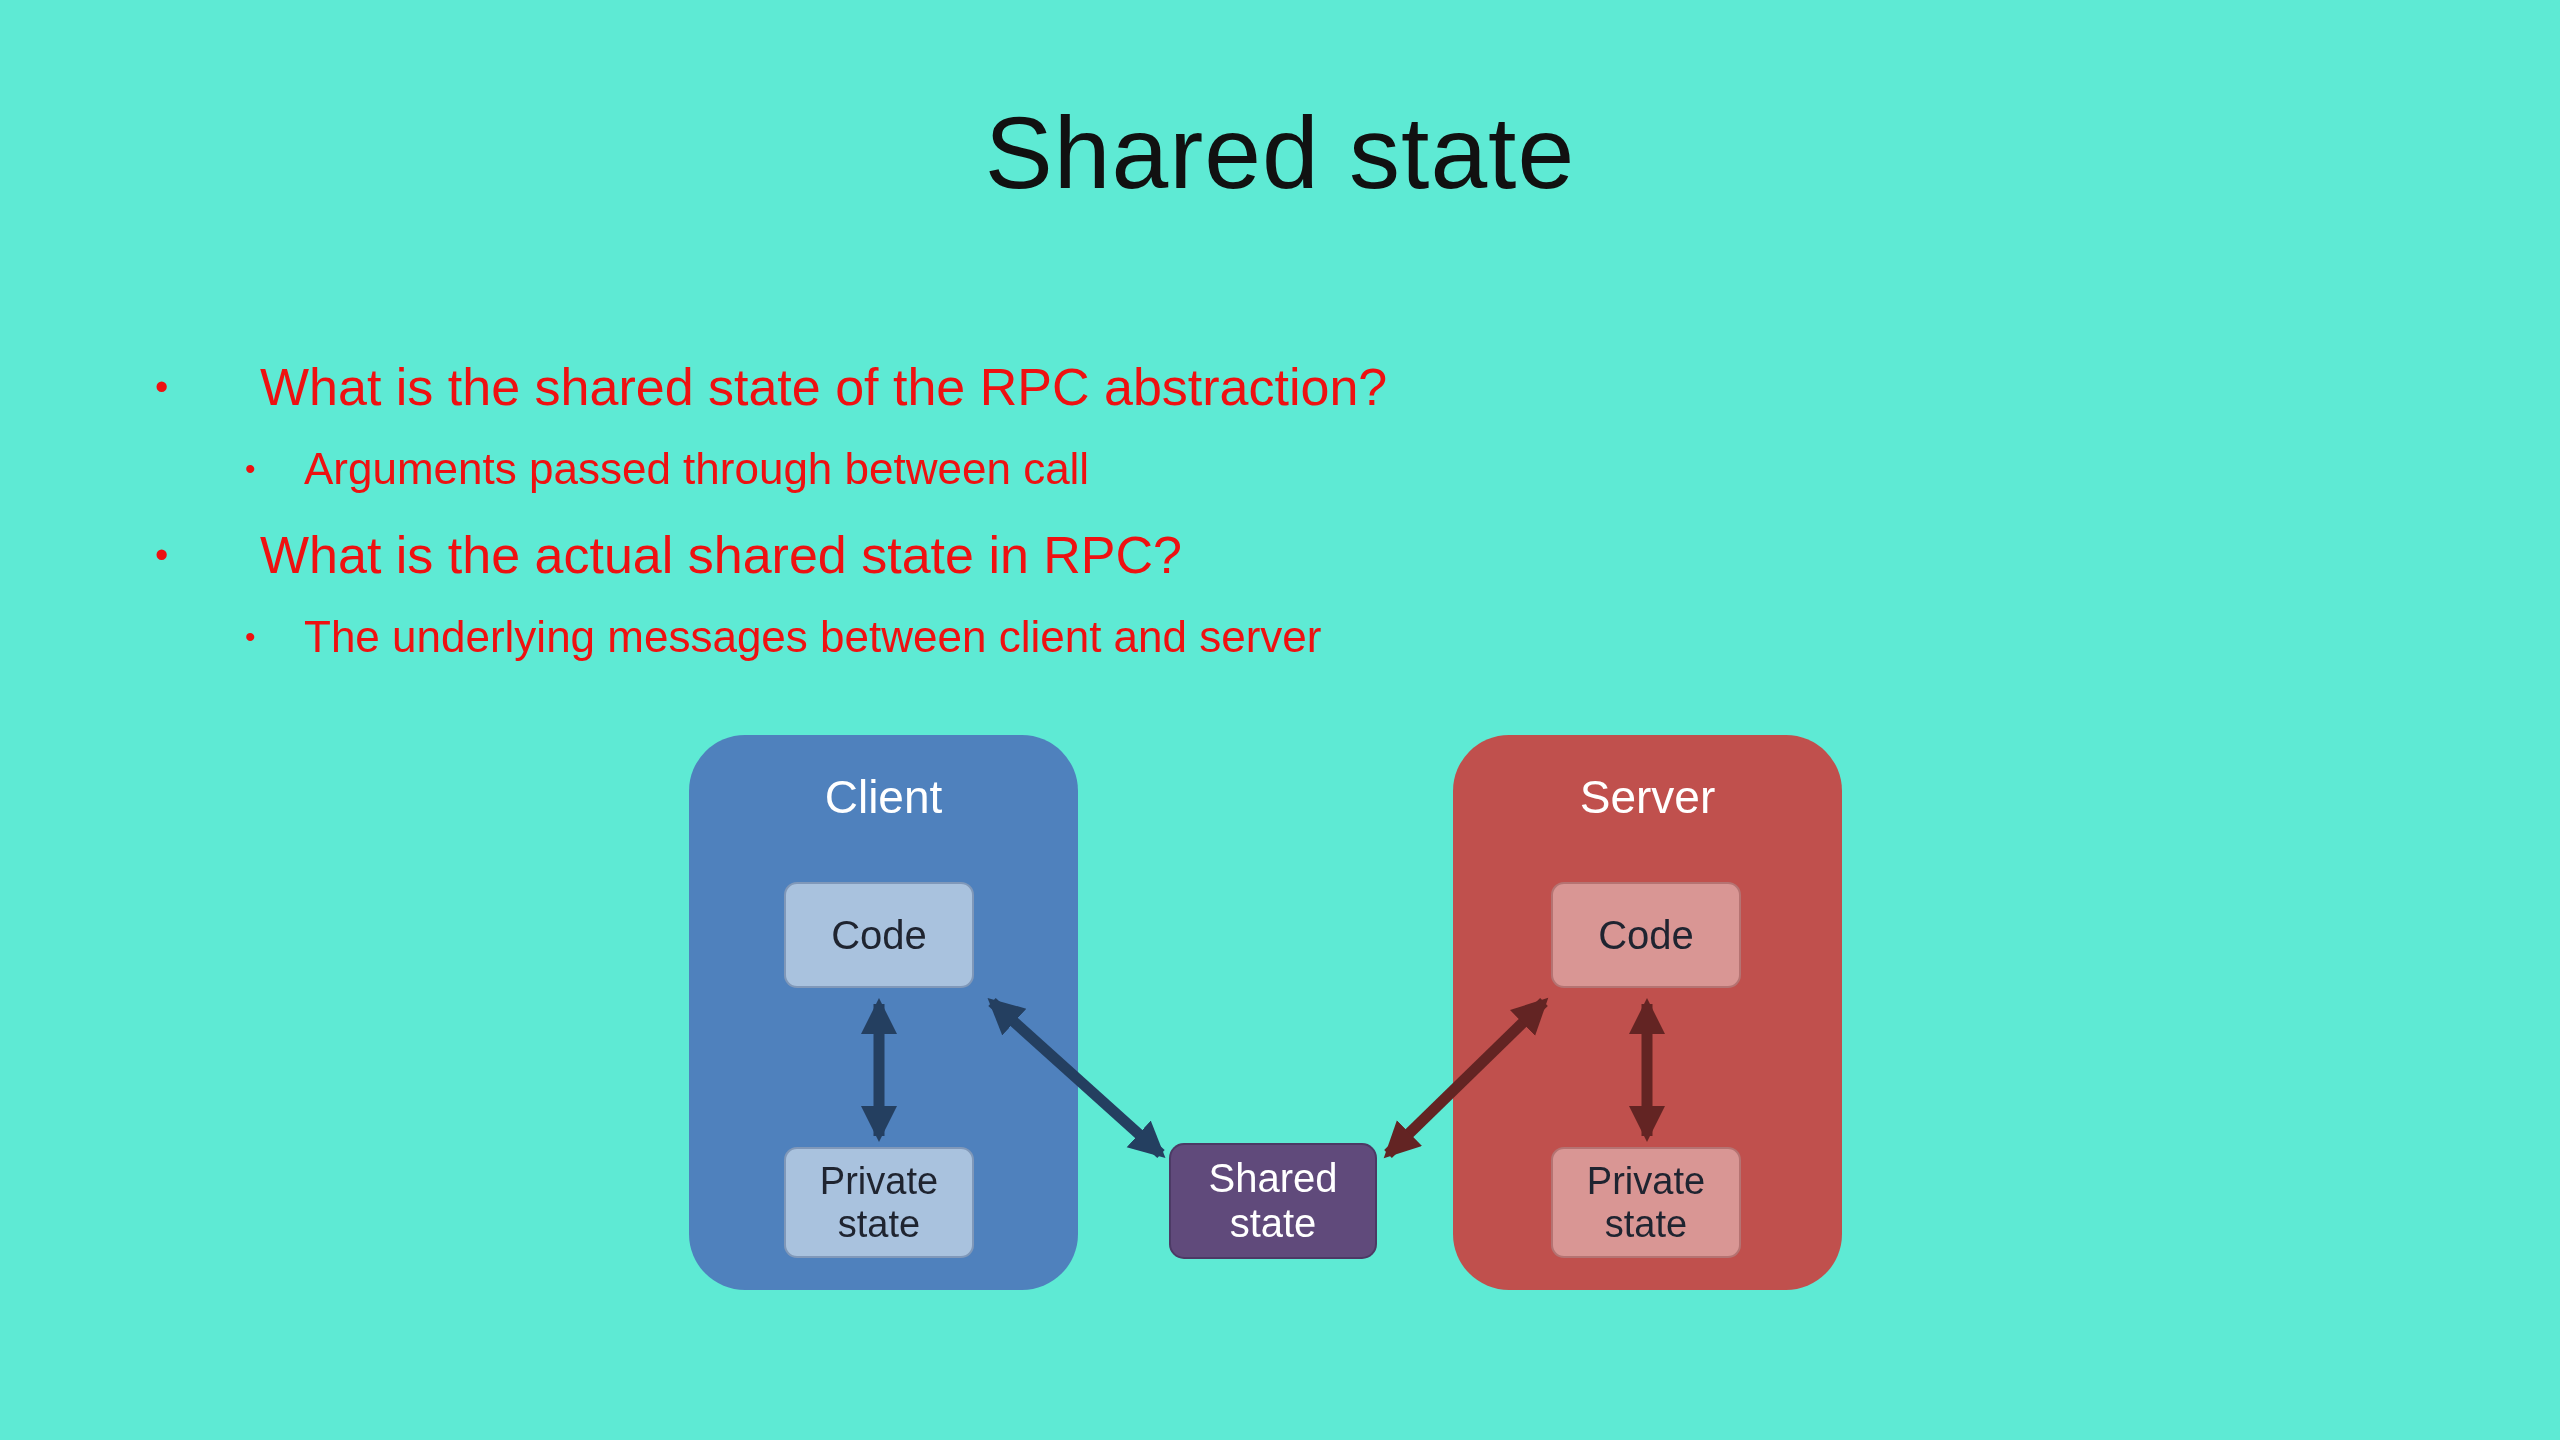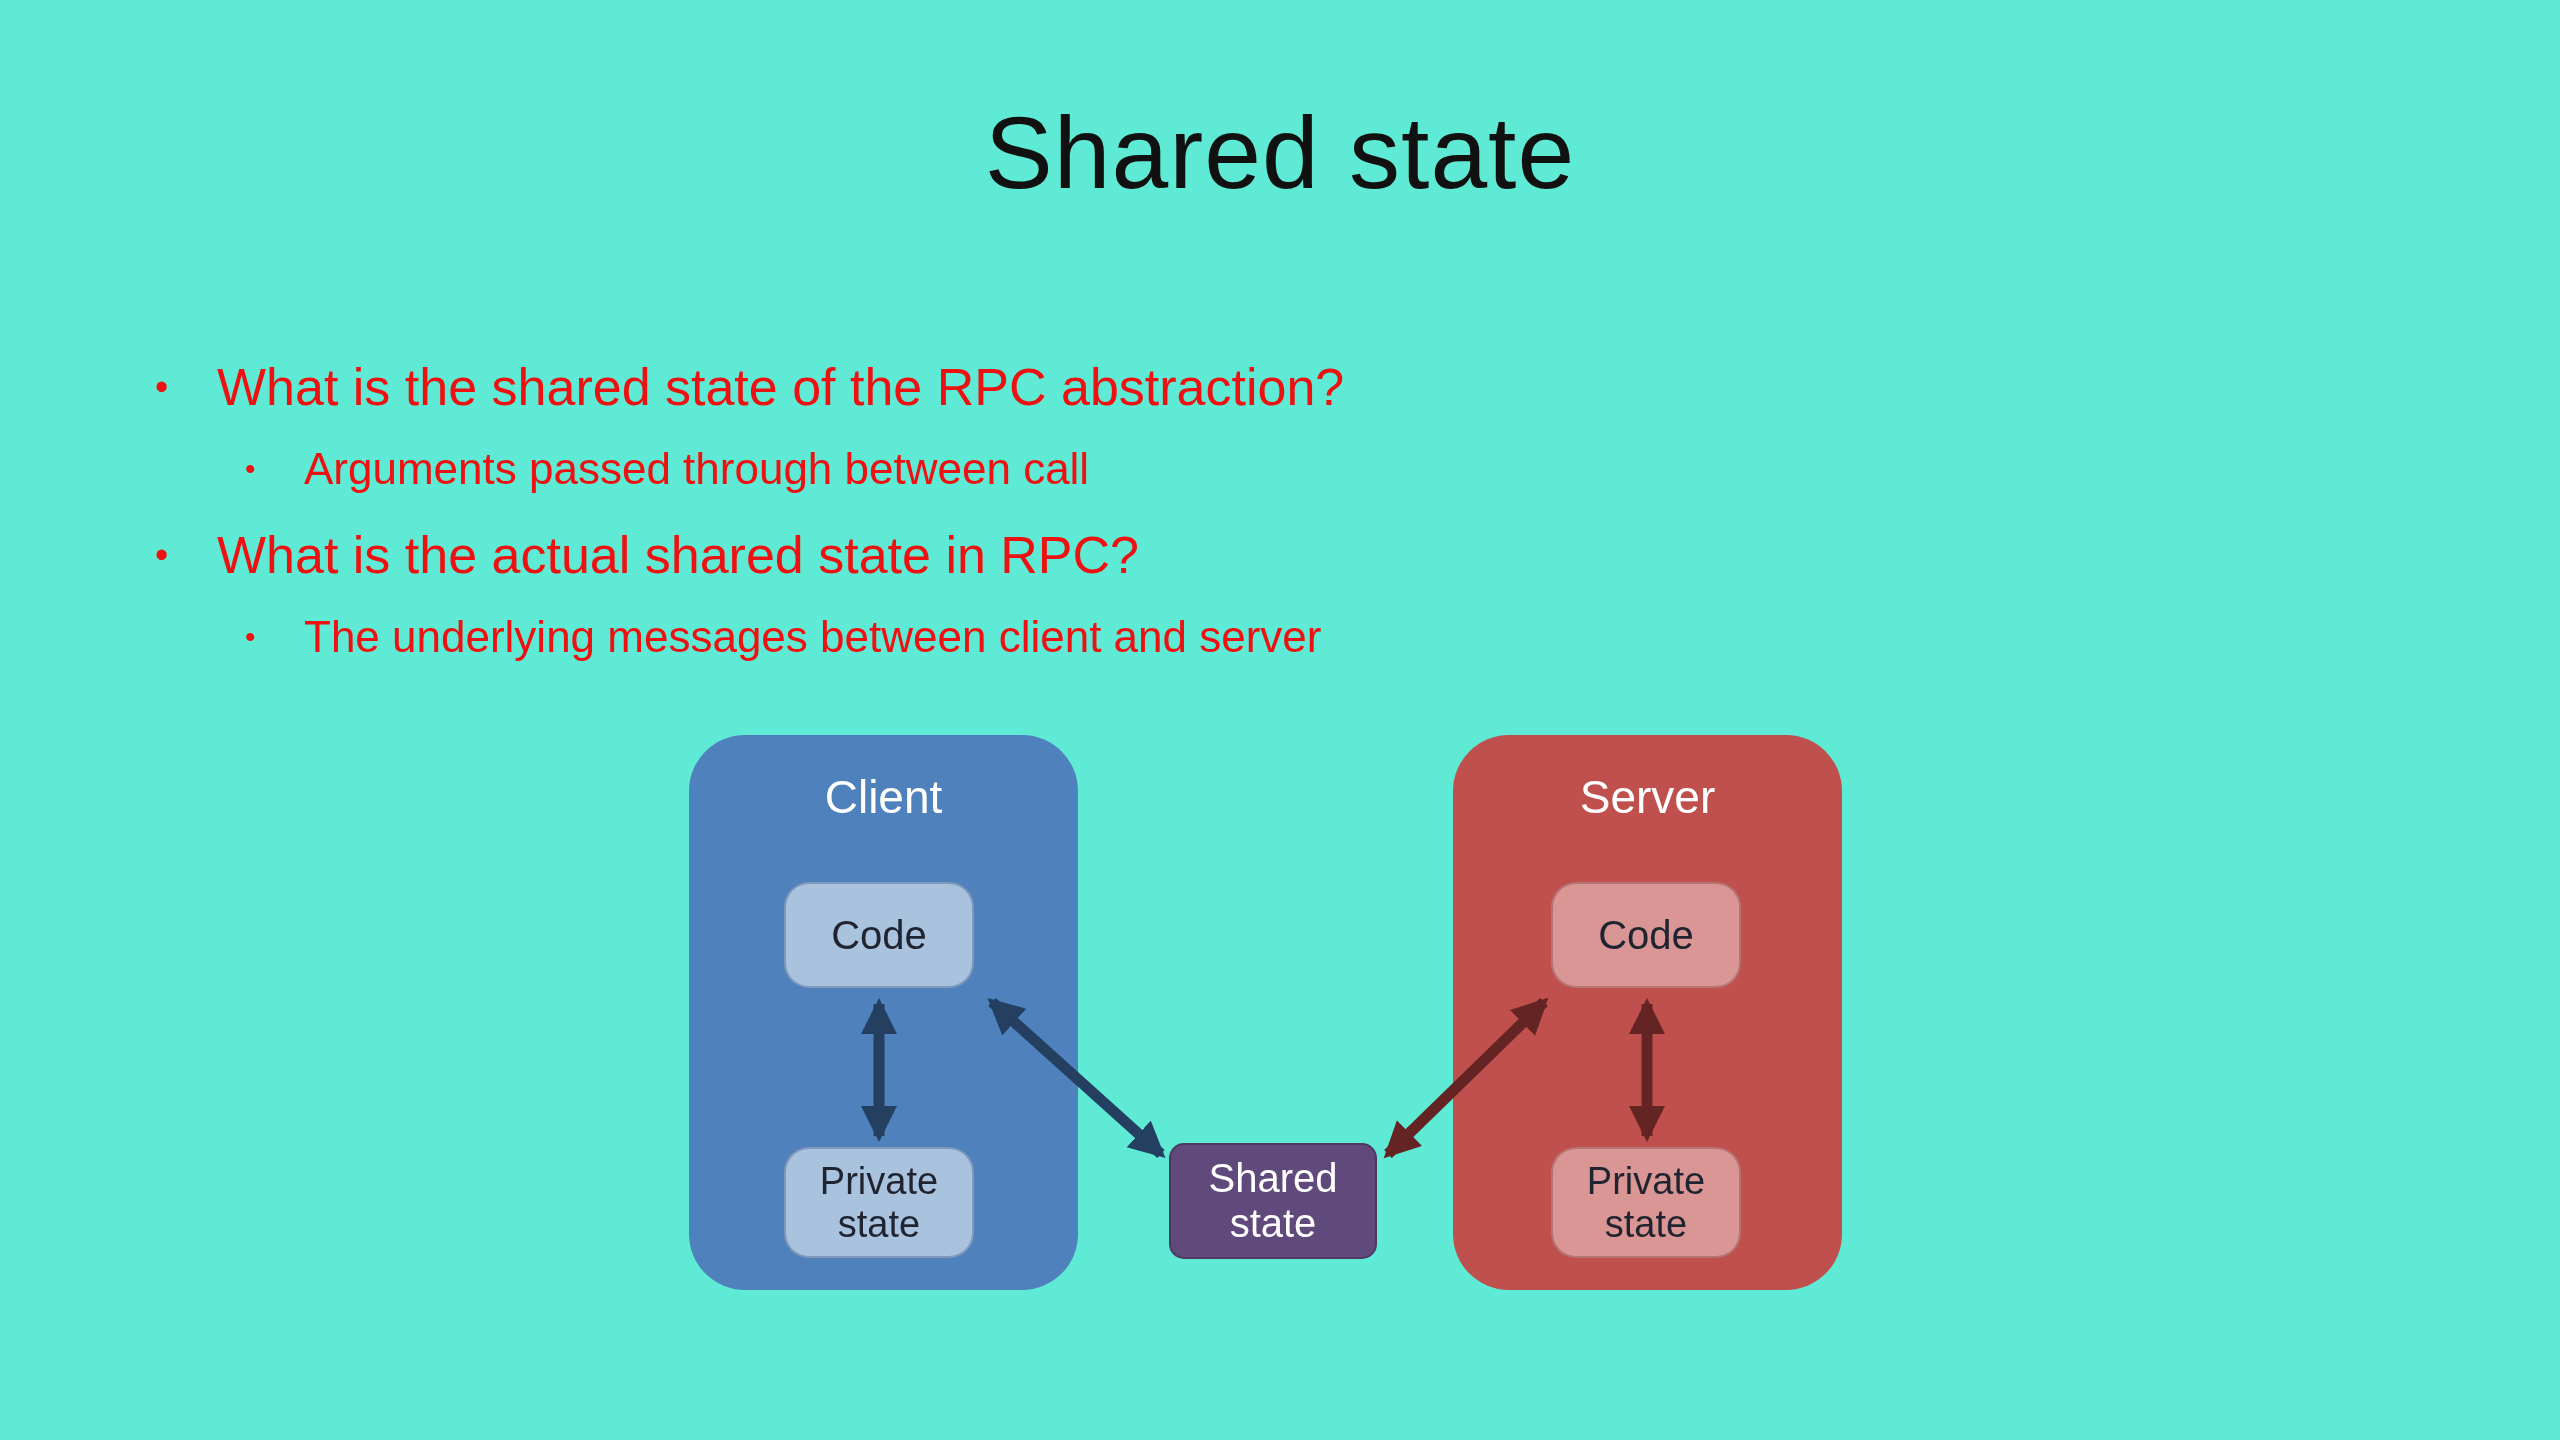--- a/index.html
+++ b/index.html
@@ -29,21 +29,21 @@
 
   
   .bullet {
     position: absolute;
     display: flex;
     align-items: flex-start;
     color: var(--bullet-text, #EE1111);
     white-space: nowrap;
   }
   .l1 { left: 155px; }
-  .l1 .btext  { font-size: 52px; line-height: 60px; }
+  .l1 .btext  { font-size: 52px; line-height: 60px; margin-left: 43px; }
   .l1 .marker { font-size: 38px; line-height: 60px; width: 62px; }
   .l2 { left: 245px; }
   .l2 .btext  { font-size: 44px; line-height: 52px; }
   .l2 .marker { font-size: 30px; line-height: 52px; width: 59px; }
 
   
   .bigbox {
     position: absolute;
     top: 735px;
     width: 389px;
@@ -60,21 +60,21 @@
     line-height: 54px;
   }
 
   
   .inner {
     position: absolute;
     display: flex;
     align-items: center;
     justify-content: center;
     text-align: center;
-    border-radius: 25px;
+    border-radius: 13px;
     line-height: 1.12;
     color: var(--inner-text, #1F2430);
   }
   .client-inner {
     background: var(--client-inner-fill, #A9C2DE);
     border: 2px solid rgba(32, 56, 100, 0.30);
   }
   .server-inner {
     background: var(--server-inner-fill, #D99694);
     border: 2px solid rgba(99, 36, 35, 0.30);

